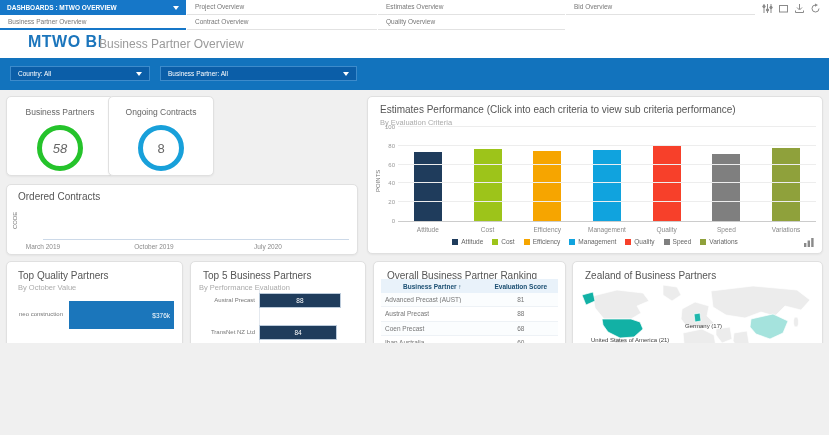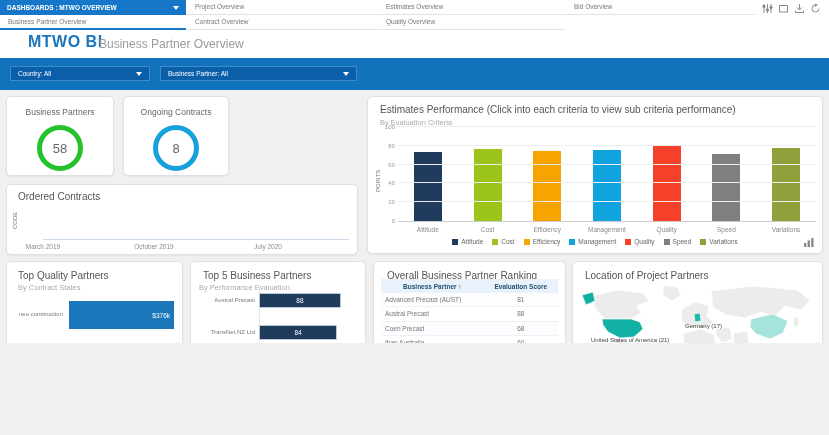--- a/index.html
+++ b/index.html
@@ -147,25 +147,25 @@
       <span class="caret"></span>
     </div>
     <div class="filter-dd" style="left:160px;width:197px;">
       <span>Business Partner: All</span>
       <span class="caret"></span>
     </div>
   </div>
 
   <div class="panel" style="left:6px;top:96px;width:108px;height:80px;">
     <div class="kpi-title">Business Partners</div>
-    <div class="kpi-ring" style="border-color: rgb(37, 195, 43);">
+    <div class="kpi-ring" style="border-color: rgb(37, 195, 43); font-style: italic;">
         <span>58</span>
       </div>
   </div>
-  <div class="panel" style="left:123px;top:96px;width:106px;height:80px;">
+  <div class="panel" style="left:108px;top:96px;width:106px;height:80px;">
     <div class="kpi-title">Ongoing Contracts</div>
     <div class="kpi-ring" style="border-color: rgb(24, 160, 218);">
         <span>8</span>
       </div>
   </div>
 
   <div class="panel" style="left:367px;top:96px;width:456px;height:158px;">
     <div class="ptitle eval-title">Estimates Performance (Click into each criteria to view sub criteria performance)</div>
     <div class="psub eval-sub">By Evaluation Criteria</div>
     <div class="ylab" style="left:7px;top:95px;">POINTS</div>
@@ -243,21 +243,21 @@
     <div class="oc-axis"></div>
     <div id="oc-ticks">
         <div class="oc-tick" style="left: 4px;">March 2019</div>
         <div class="oc-tick" style="left: 115px;">October 2019</div>
         <div class="oc-tick" style="left: 229px;">July 2020</div>
       </div>
   </div>
 
   <div class="panel" style="left:6px;top:261px;width:177px;height:180px;">
     <div class="ptitle" style="position:absolute;left:11px;top:8px;">Top Quality Partners</div>
-    <div class="psub" style="position:absolute;left:11px;top:21px;">By Contract States</div>
+    <div class="psub" style="position:absolute;left:11px;top:21px;">By October Value</div>
     <div id="tp-rows">
         <div class="tp-row" style="top: 38px; height: 30px;">
           <div class="tp-label">neo construction</div>
           <div class="tp-bar" style="background: rgb(27, 118, 187);">
             <div class="tp-bar-value">$376k</div>
           </div>
         </div>
         <div class="tp-row" style="top: 90px; height: 30px;">
           <div class="tp-label">USA Construction &amp; Painting, Inc.</div>
           <div class="tp-value">$2.0k</div>
@@ -352,21 +352,21 @@
           </div>
           <div class="rk-row">
             <div class="rk-c1">TransNet NZ Ltd</div>
             <div class="rk-c2">84</div>
           </div>
         </div>
     </div>
   </div>
 
   <div class="panel" style="left:572px;top:261px;width:251px;height:180px;">
-    <div class="ptitle" style="position:absolute;left:12px;top:8px;">Location of Project Partners</div>
+    <div class="ptitle" style="position:absolute;left:12px;top:8px;">Zealand of Business Partners</div>
     <svg class="map-svg" width="243" height="132" viewBox="0 0 243 132">
       <g fill="#ececec" stroke="#ffffff" stroke-width="0.7">
         <path d="M16,14 L40,8 L66,11 L72,19 L60,24 L64,31 L54,37 L27,37 L18,26 Z"></path>
         <path d="M86,3 L100,5 L104,13 L95,19 L86,13 Z"></path>
         <path d="M34,55 L46,57 L54,64 L47,70 L39,62 Z"></path>
         <path d="M58,74 L72,70 L82,78 L80,93 L70,111 L64,110 L57,92 Z"></path>
         <path d="M105,27 L118,20 L132,24 L130,34 L137,41 L124,47 L110,45 L104,37 Z"></path>
         <path d="M106,51 L125,47 L137,53 L139,65 L130,83 L122,95 L116,94 L108,72 Z"></path>
         <path d="M134,9 L176,4 L220,8 L233,18 L224,28 L208,24 L198,34 L184,30 L168,36 L149,33 L136,25 Z"></path>
         <path d="M157,51 L170,49 L172,61 L164,71 L156,59 Z"></path>

